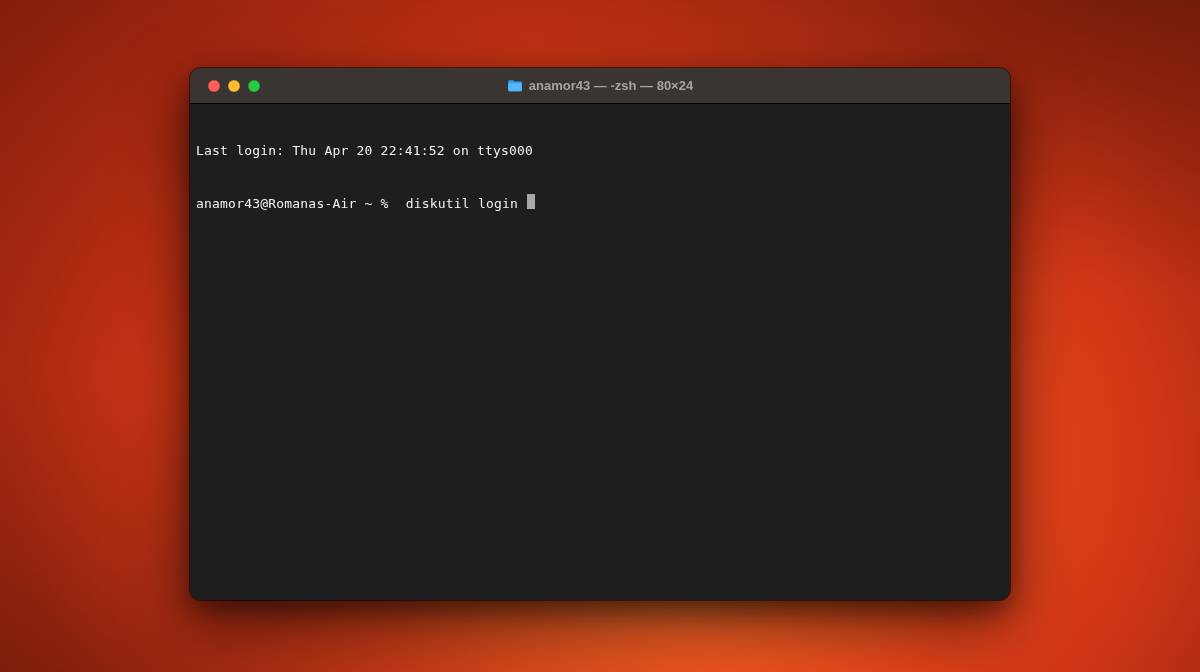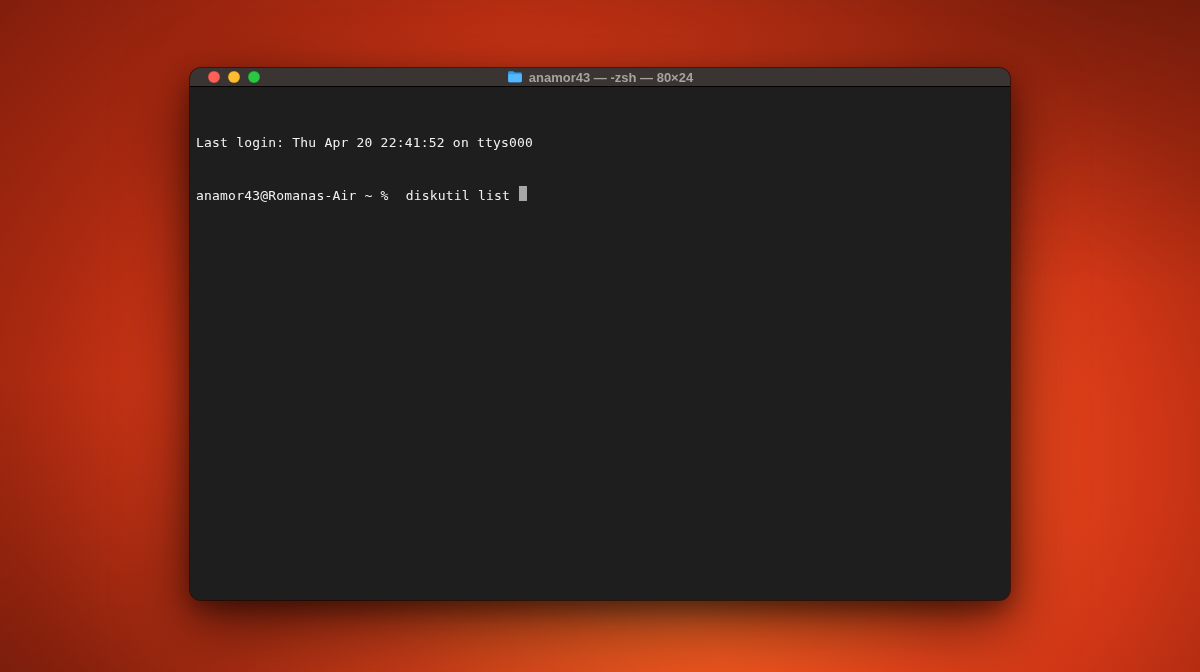--- a/index.html
+++ b/index.html
@@ -48,21 +48,21 @@
       border-radius: 11px;
       overflow: hidden;
       box-shadow:
         0 0 0 1px rgba(0,0,0,0.5),
         0 25px 70px rgba(0,0,0,0.6),
         0 10px 25px rgba(0,0,0,0.4);
       background: #1e1e1e;
     }
 
     .title-bar {
-      height: 19px;
+      height: 36px;
       background: #3a3433;
       border-bottom: 1px solid #000;
       display: flex;
       align-items: center;
       padding: 0 18px;
       position: relative;
     }
 
     .traffic-lights {
       display: flex;
@@ -96,21 +96,21 @@
       color: #a9a39f;
     }
 
     .folder-icon-svg {
       width: 16px;
       height: 14px;
       display: block;
     }
 
     .terminal-body {
-      padding: 13px 6px;
+      padding: 4px 6px;
       font-family: "SF Mono", "Menlo", "Monaco", "Consolas", monospace;
       font-size: 13px;
       line-height: 17px;
       color: #f2f2f2;
       background: #1e1e1e;
       height: calc(100% - 29px);
       white-space: pre;
       letter-spacing: 0.2px;
     }
 
@@ -150,16 +150,16 @@
           <path d="M1.2 2.4c0-.66.54-1.2 1.2-1.2h3.6c.38 0 .74.18.96.48l.6.8H13.6c.66 0 1.2.54 1.2 1.2v7.4c0 .66-.54 1.2-1.2 1.2H2.4c-.66 0-1.2-.54-1.2-1.2V2.4z" fill="#2aa0f5"></path>
           <path d="M1.2 4.3h13.6v6.7c0 .66-.54 1.2-1.2 1.2H2.4c-.66 0-1.2-.54-1.2-1.2V4.3z" fill="#54b7ff"></path>
         </svg>
       </span>
       <span>anamor43 — -zsh — 80×24</span>
     </div>
   </div>
 
   <div class="terminal-body">
     <div>Last login: Thu Apr 20 22:41:52 on ttys000</div>
-    <div class="prompt-line"><span>anamor43@Romanas-Air ~ % </span><span>diskutil list</span><span class="cursor-block"></span></div>
+    <div class="prompt-line"><span>anamor43@Romanas-Air ~ % </span><span>diskutil login</span><span class="cursor-block"></span></div>
   </div>
 
 </div>
 
 </body></html>

